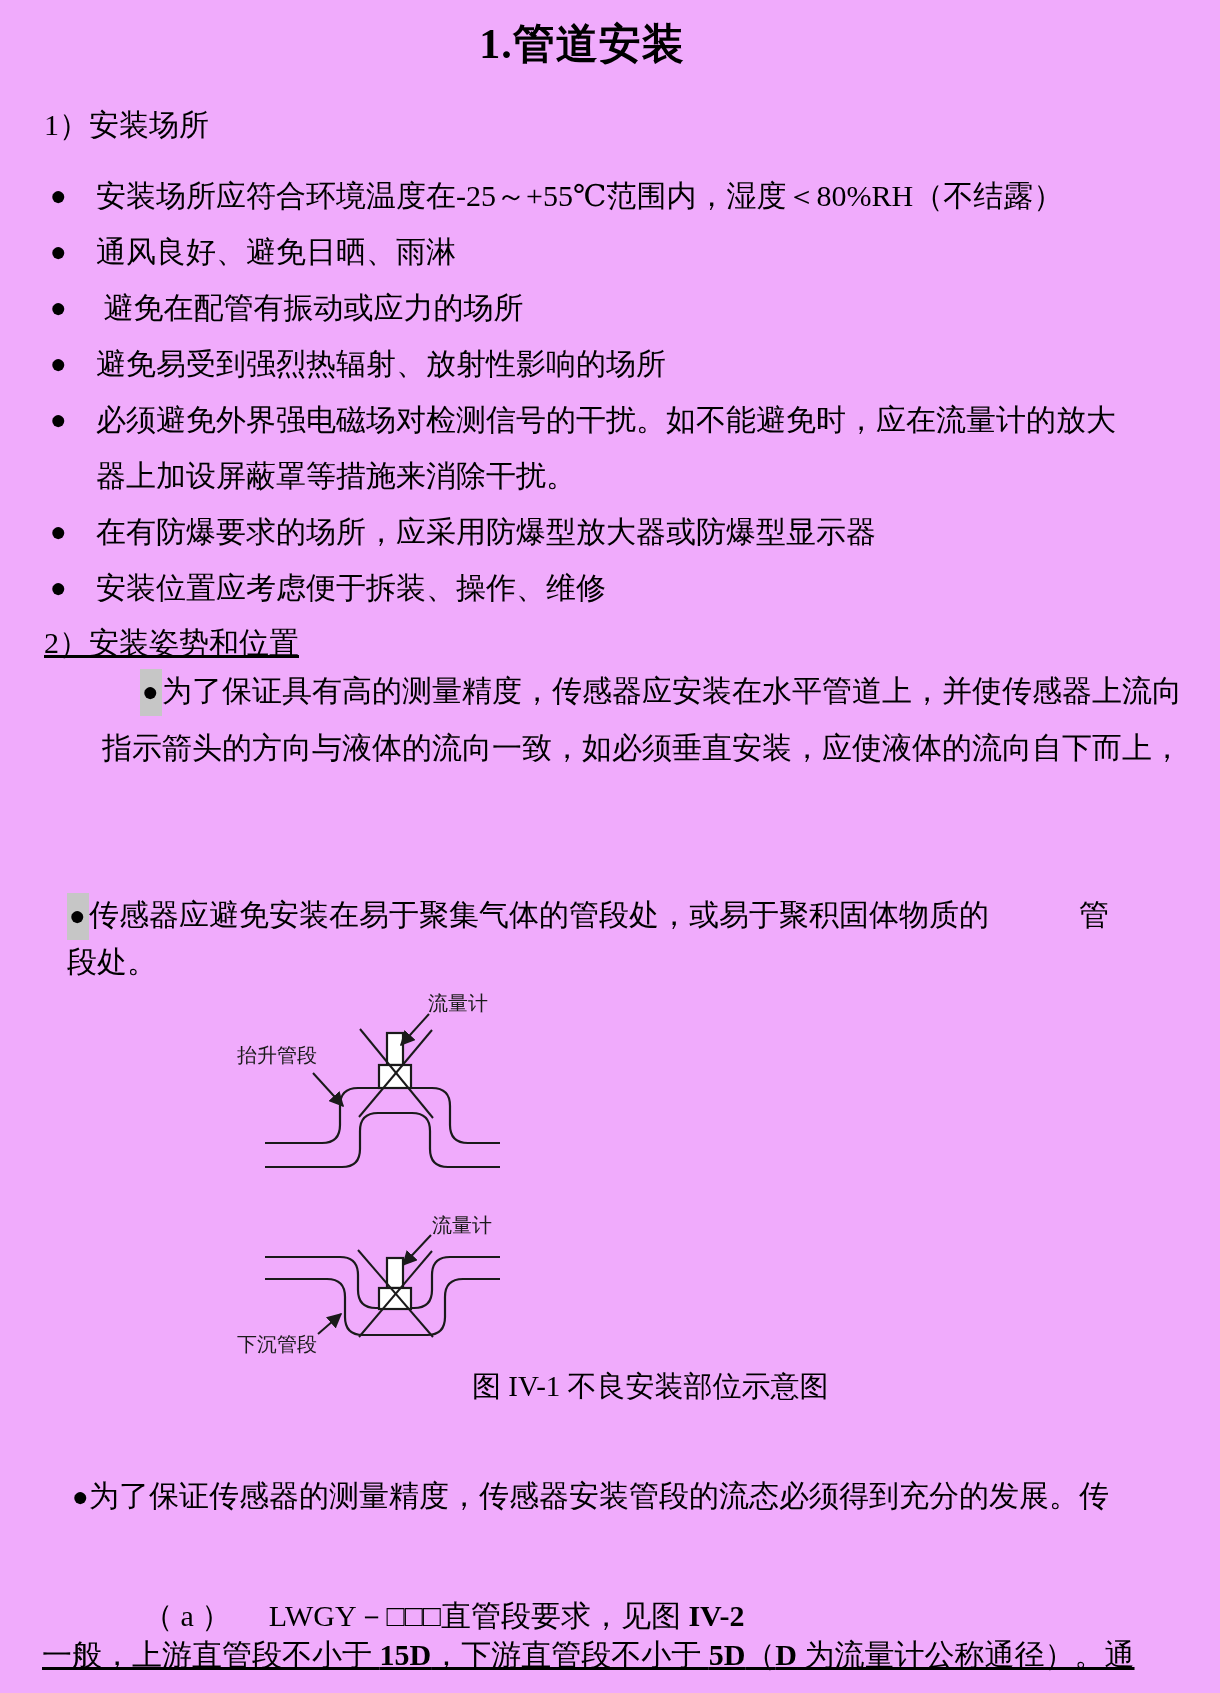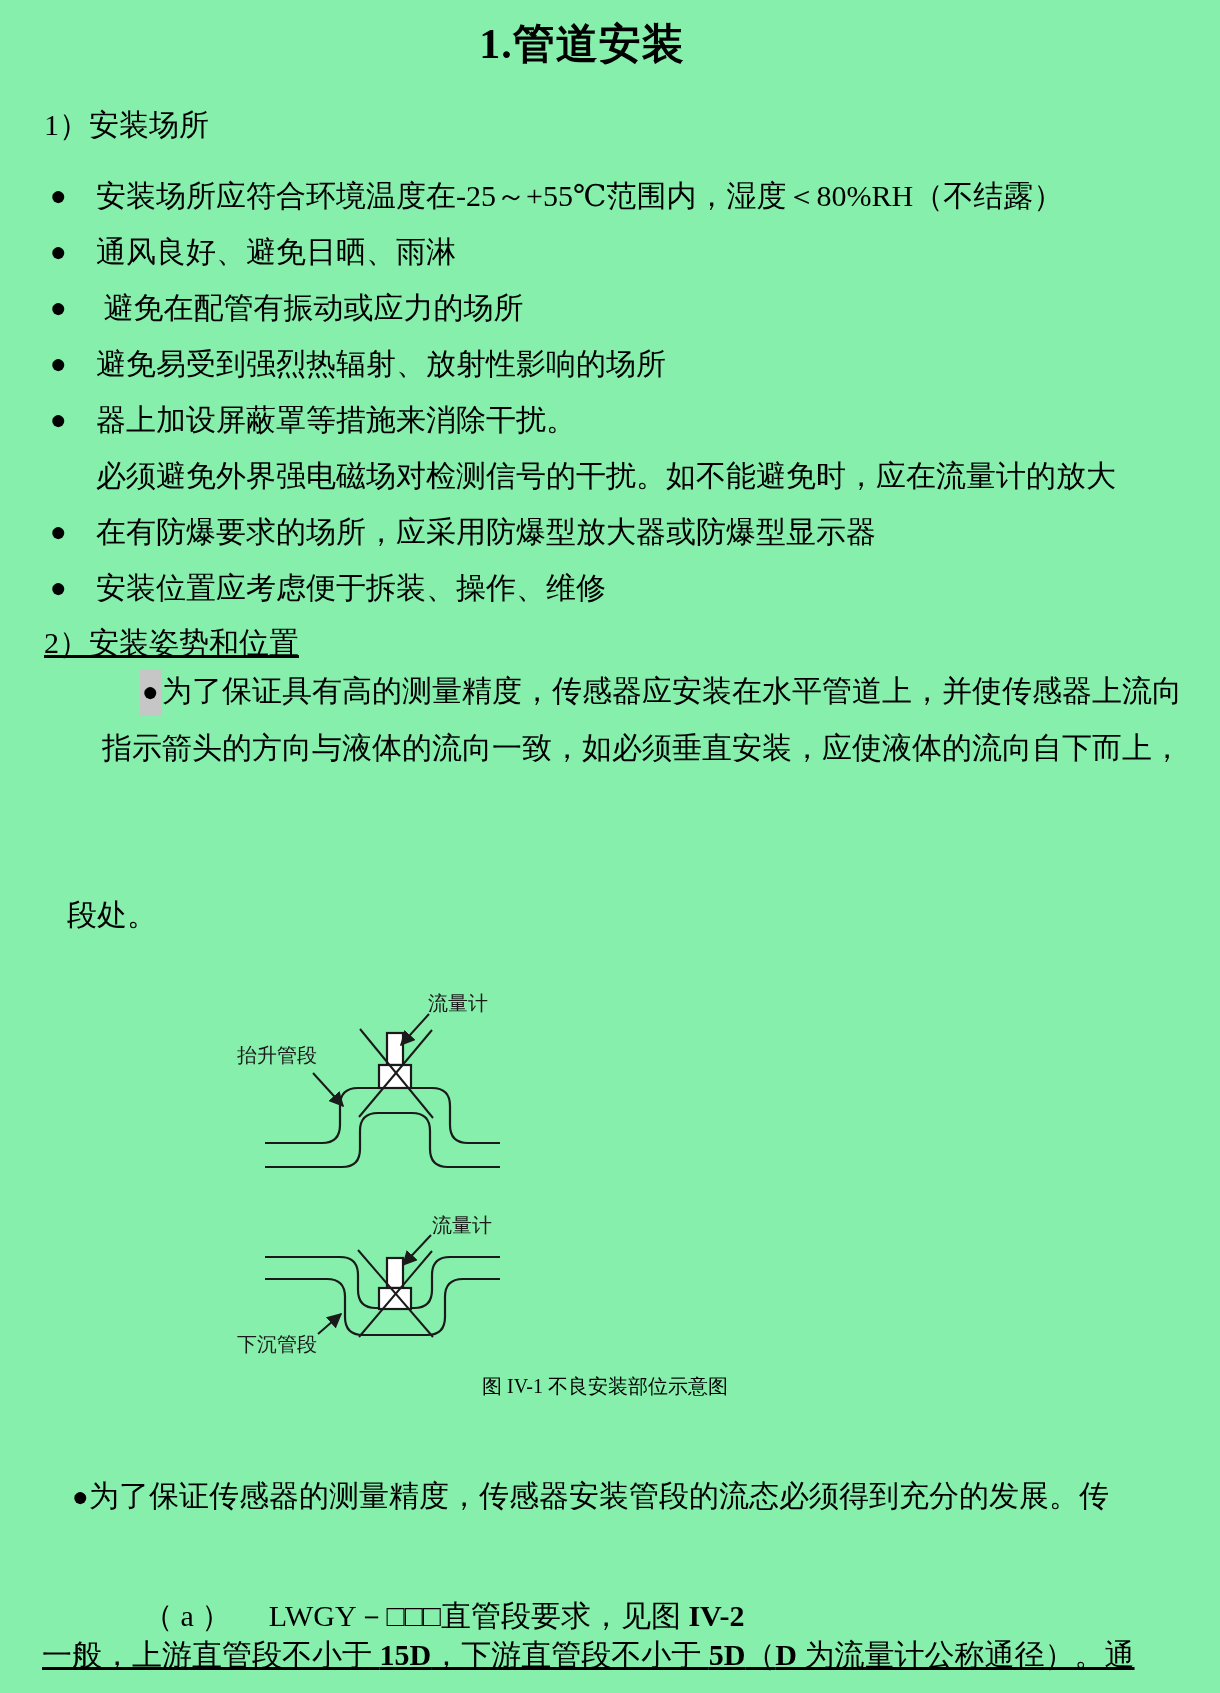--- a/index.html
+++ b/index.html
@@ -1,20 +1,20 @@
 <!DOCTYPE html>
 <html><head>
 <meta charset="utf-8">
 <style>
   html,body{margin:0;padding:0;background:#e8e8e8;}
   .page{
     position:relative;
     width:1220px;height:1693px;
     margin:0 auto;
-    background:#86efac;
+    background:#f0abfc;
     color:#000;
     font-family:"Liberation Serif","DejaVu Serif",serif;
     font-size:30px;
     overflow:hidden;
   }
   .abs{position:absolute;}
   .title{
     top:16px;left:0;width:100%;
     text-align:center;
     transform:translateX(-28px);
@@ -29,21 +29,21 @@
   .bmark{flex:none;width:46px;font-size:28px;}
   .btext{flex:1;}
   .para{line-height:56px;}
   .p-level{left:42px;top:663px;width:1140px;text-align:right;}
   .p-gas{left:67px;top:892px;width:1120px;line-height:46px;}
   .p-flow{left:72px;top:1468px;width:1120px;}
   .p-itema{left:143px;top:1588px;width:1050px;}
   .p-note{left:42px;top:1627px;width:1160px;text-decoration:underline;}
   .inmark{font-size:28px;}
   .hl{background:#c6c6c6;padding:7px 3px 9px 2px;}
-  .caption{left:482px;top:1371px;font-size:20px;line-height:30px;}
+  .caption{left:472px;top:1371px;font-size:29px;line-height:30px;}
   b{font-weight:bold;}
   svg{display:block;}
   svg text{
     font-family:"Liberation Serif","DejaVu Serif",serif;
     font-size:20px;fill:#1a1a1a;
   }
   .pipe,.xmark,.leader{stroke:#1a1a1a;fill:none;}
   .pipe{stroke-width:2.2;}
   .xmark{stroke-width:2;}
   .leader{stroke-width:2;}
@@ -71,42 +71,43 @@
       <span class="bmark">●</span>
       <div class="btext">&nbsp;避免在配管有振动或应力的场所</div>
     </div>
     <div class="brow">
       <span class="bmark">●</span>
       <div class="btext">避免易受到强烈热辐射、放射性影响的场所</div>
     </div>
     <div class="brow">
       <span class="bmark">●</span>
       <div class="btext">
+        <div>必须避免外界强电磁场对检测信号的干扰。如不能避免时，应在流量计的放大</div>
         <div>器上加设屏蔽罩等措施来消除干扰。</div>
-        <div>必须避免外界强电磁场对检测信号的干扰。如不能避免时，应在流量计的放大</div>
       </div>
     </div>
     <div class="brow">
       <span class="bmark">●</span>
       <div class="btext">在有防爆要求的场所，应采用防爆型放大器或防爆型显示器</div>
     </div>
     <div class="brow">
       <span class="bmark">●</span>
       <div class="btext">安装位置应考虑便于拆装、操作、维修</div>
     </div>
   </div>
 
   <div class="abs heading h2pos">2）安装姿势和位置</div>
 
   <div class="abs para p-level">
     <div><span class="hl inmark">●</span><span>为了保证具有高的测量精度，传感器应安装在水平管道上，并使传感器上流向</span></div>
     <div>指示箭头的方向与液体的流向一致，如必须垂直安装，应使液体的流向自下而上，</div>
   </div>
 
   <div class="abs para p-gas">
+    <div><span class="hl inmark">●</span><span>传感器应避免安装在易于聚集气体的管段处，或易于聚积固体物质的　　　管</span></div>
     <div>段处。</div>
   </div>
 
   <svg class="abs" style="left:215px;top:915px;" width="300" height="270" viewBox="0 0 300 270">
     <defs>
       <marker id="ah1" viewBox="0 0 10 10" refX="9" refY="5" markerWidth="7.5" markerHeight="7.5" orient="auto-start-reverse">
         <path d="M0,0 L10,5 L0,10 z" fill="#1a1a1a"></path>
       </marker>
     </defs>
     <g>

